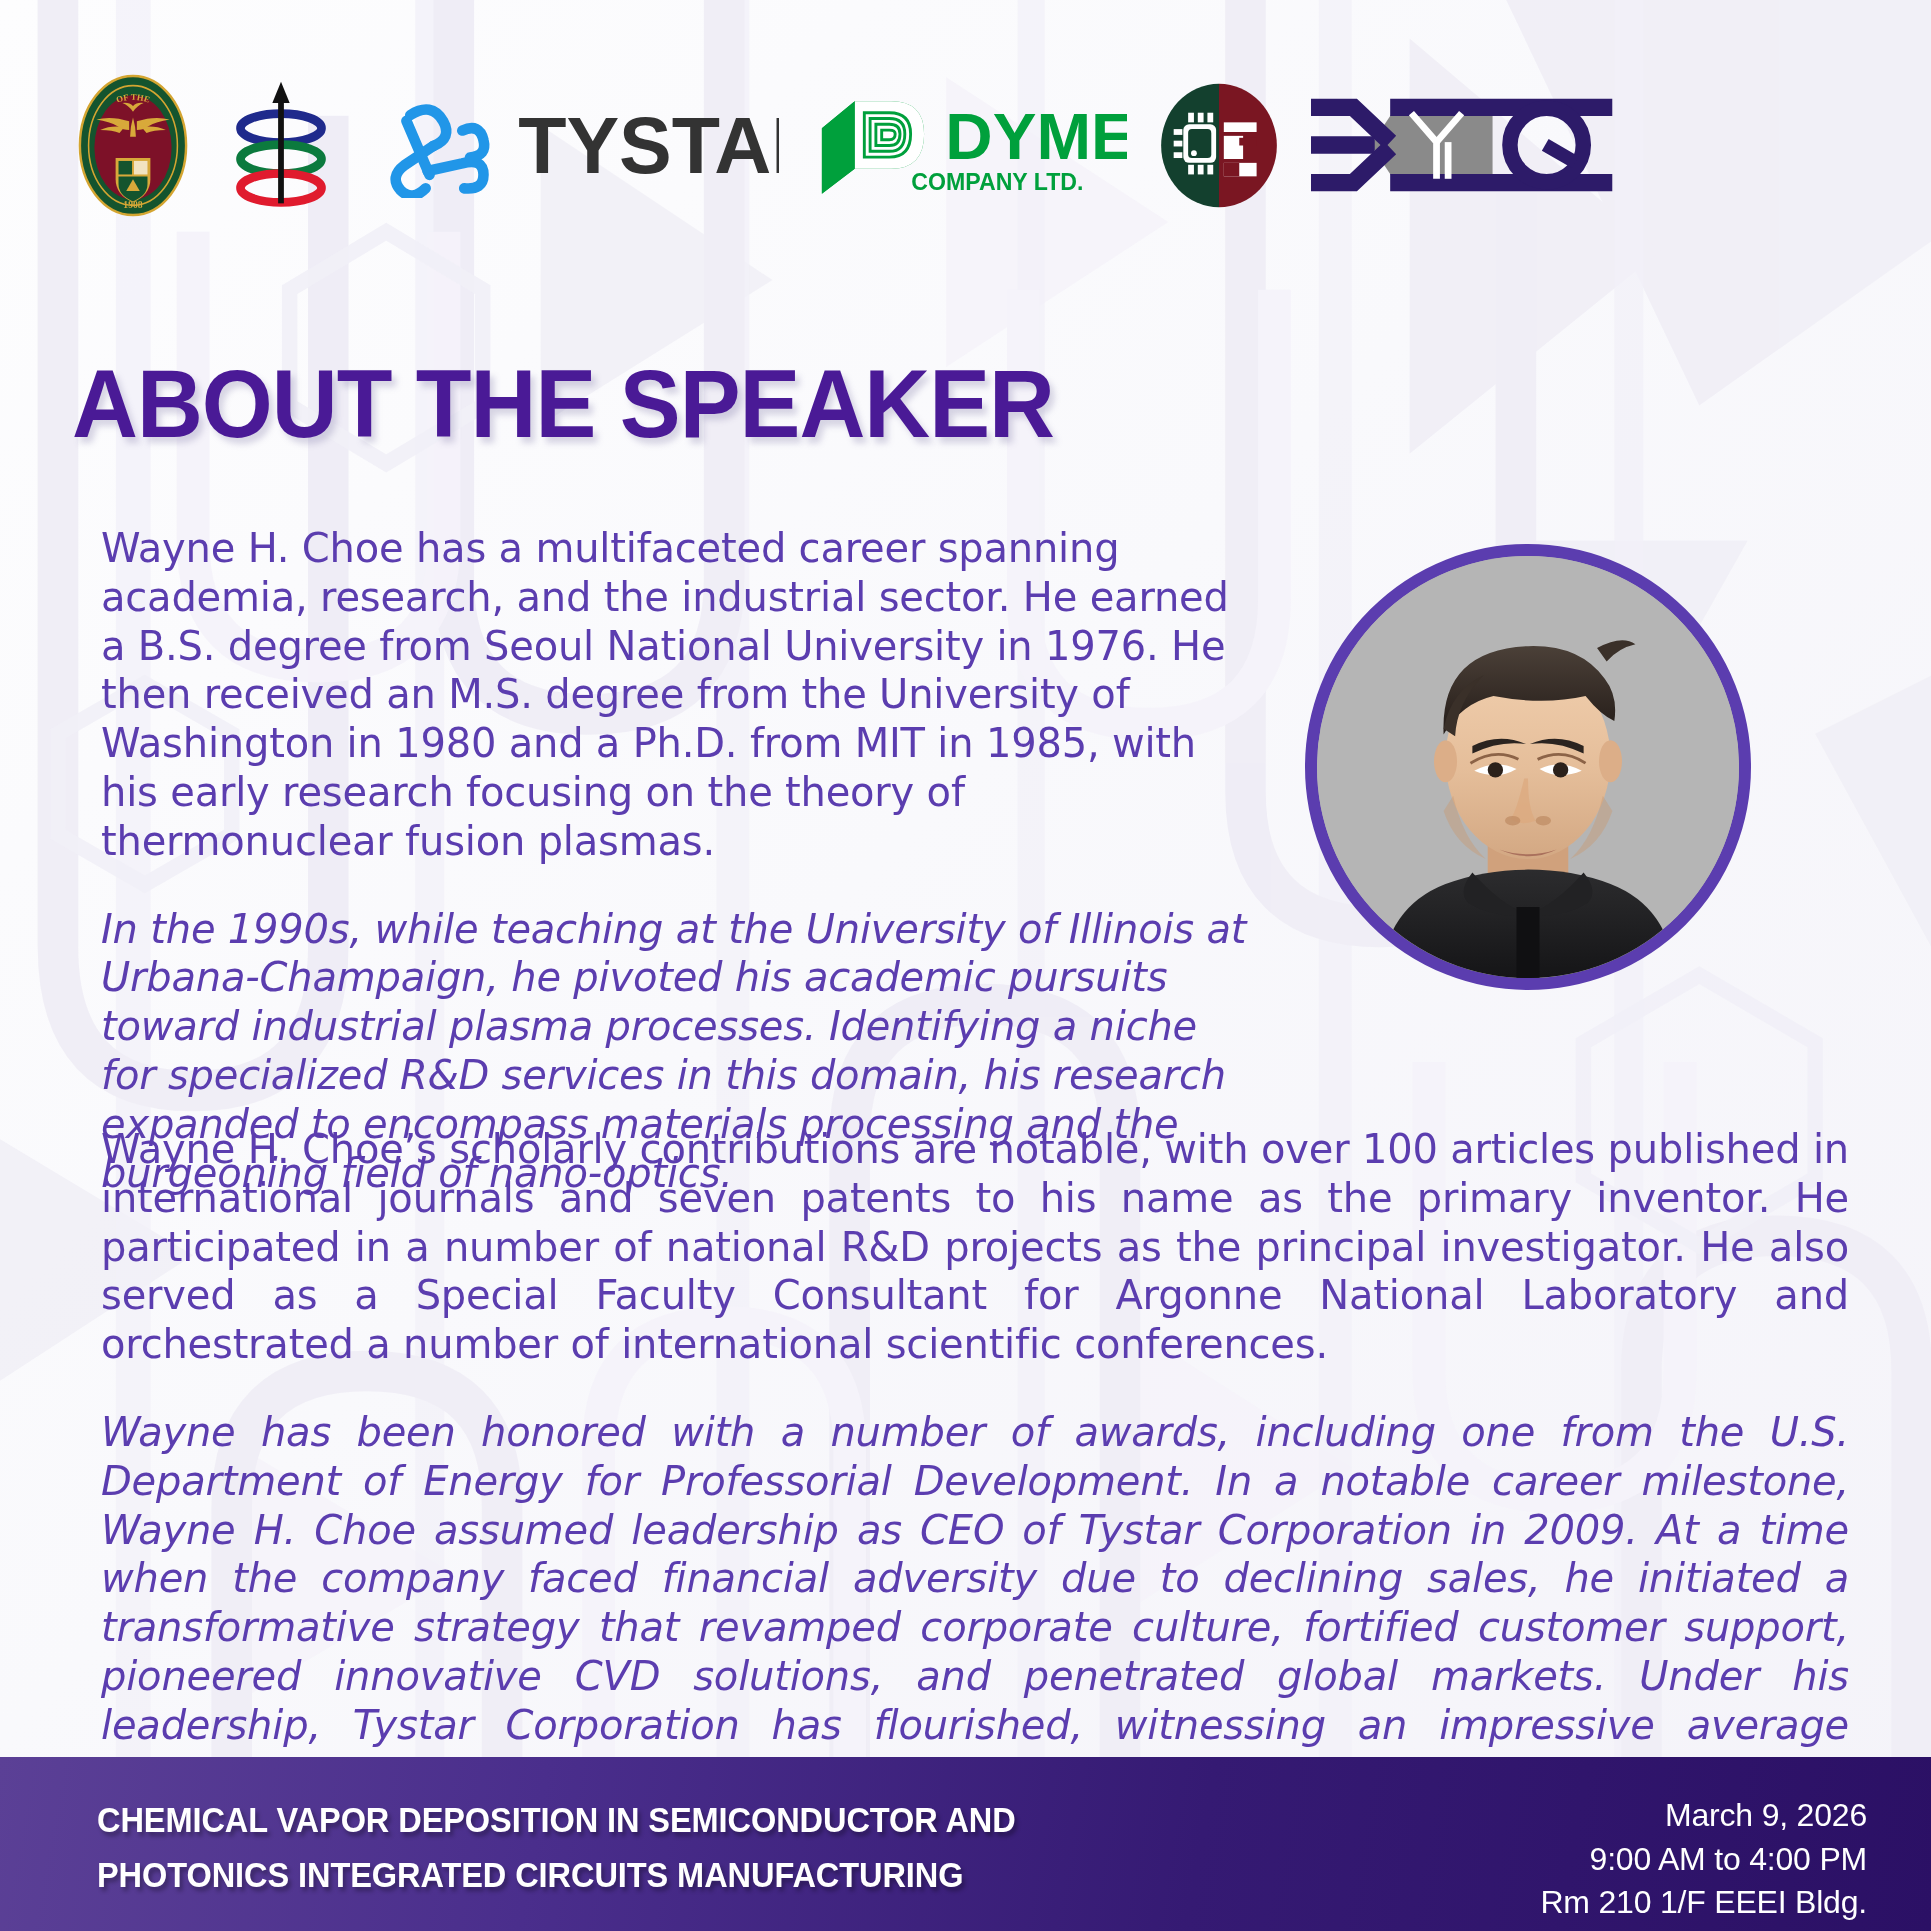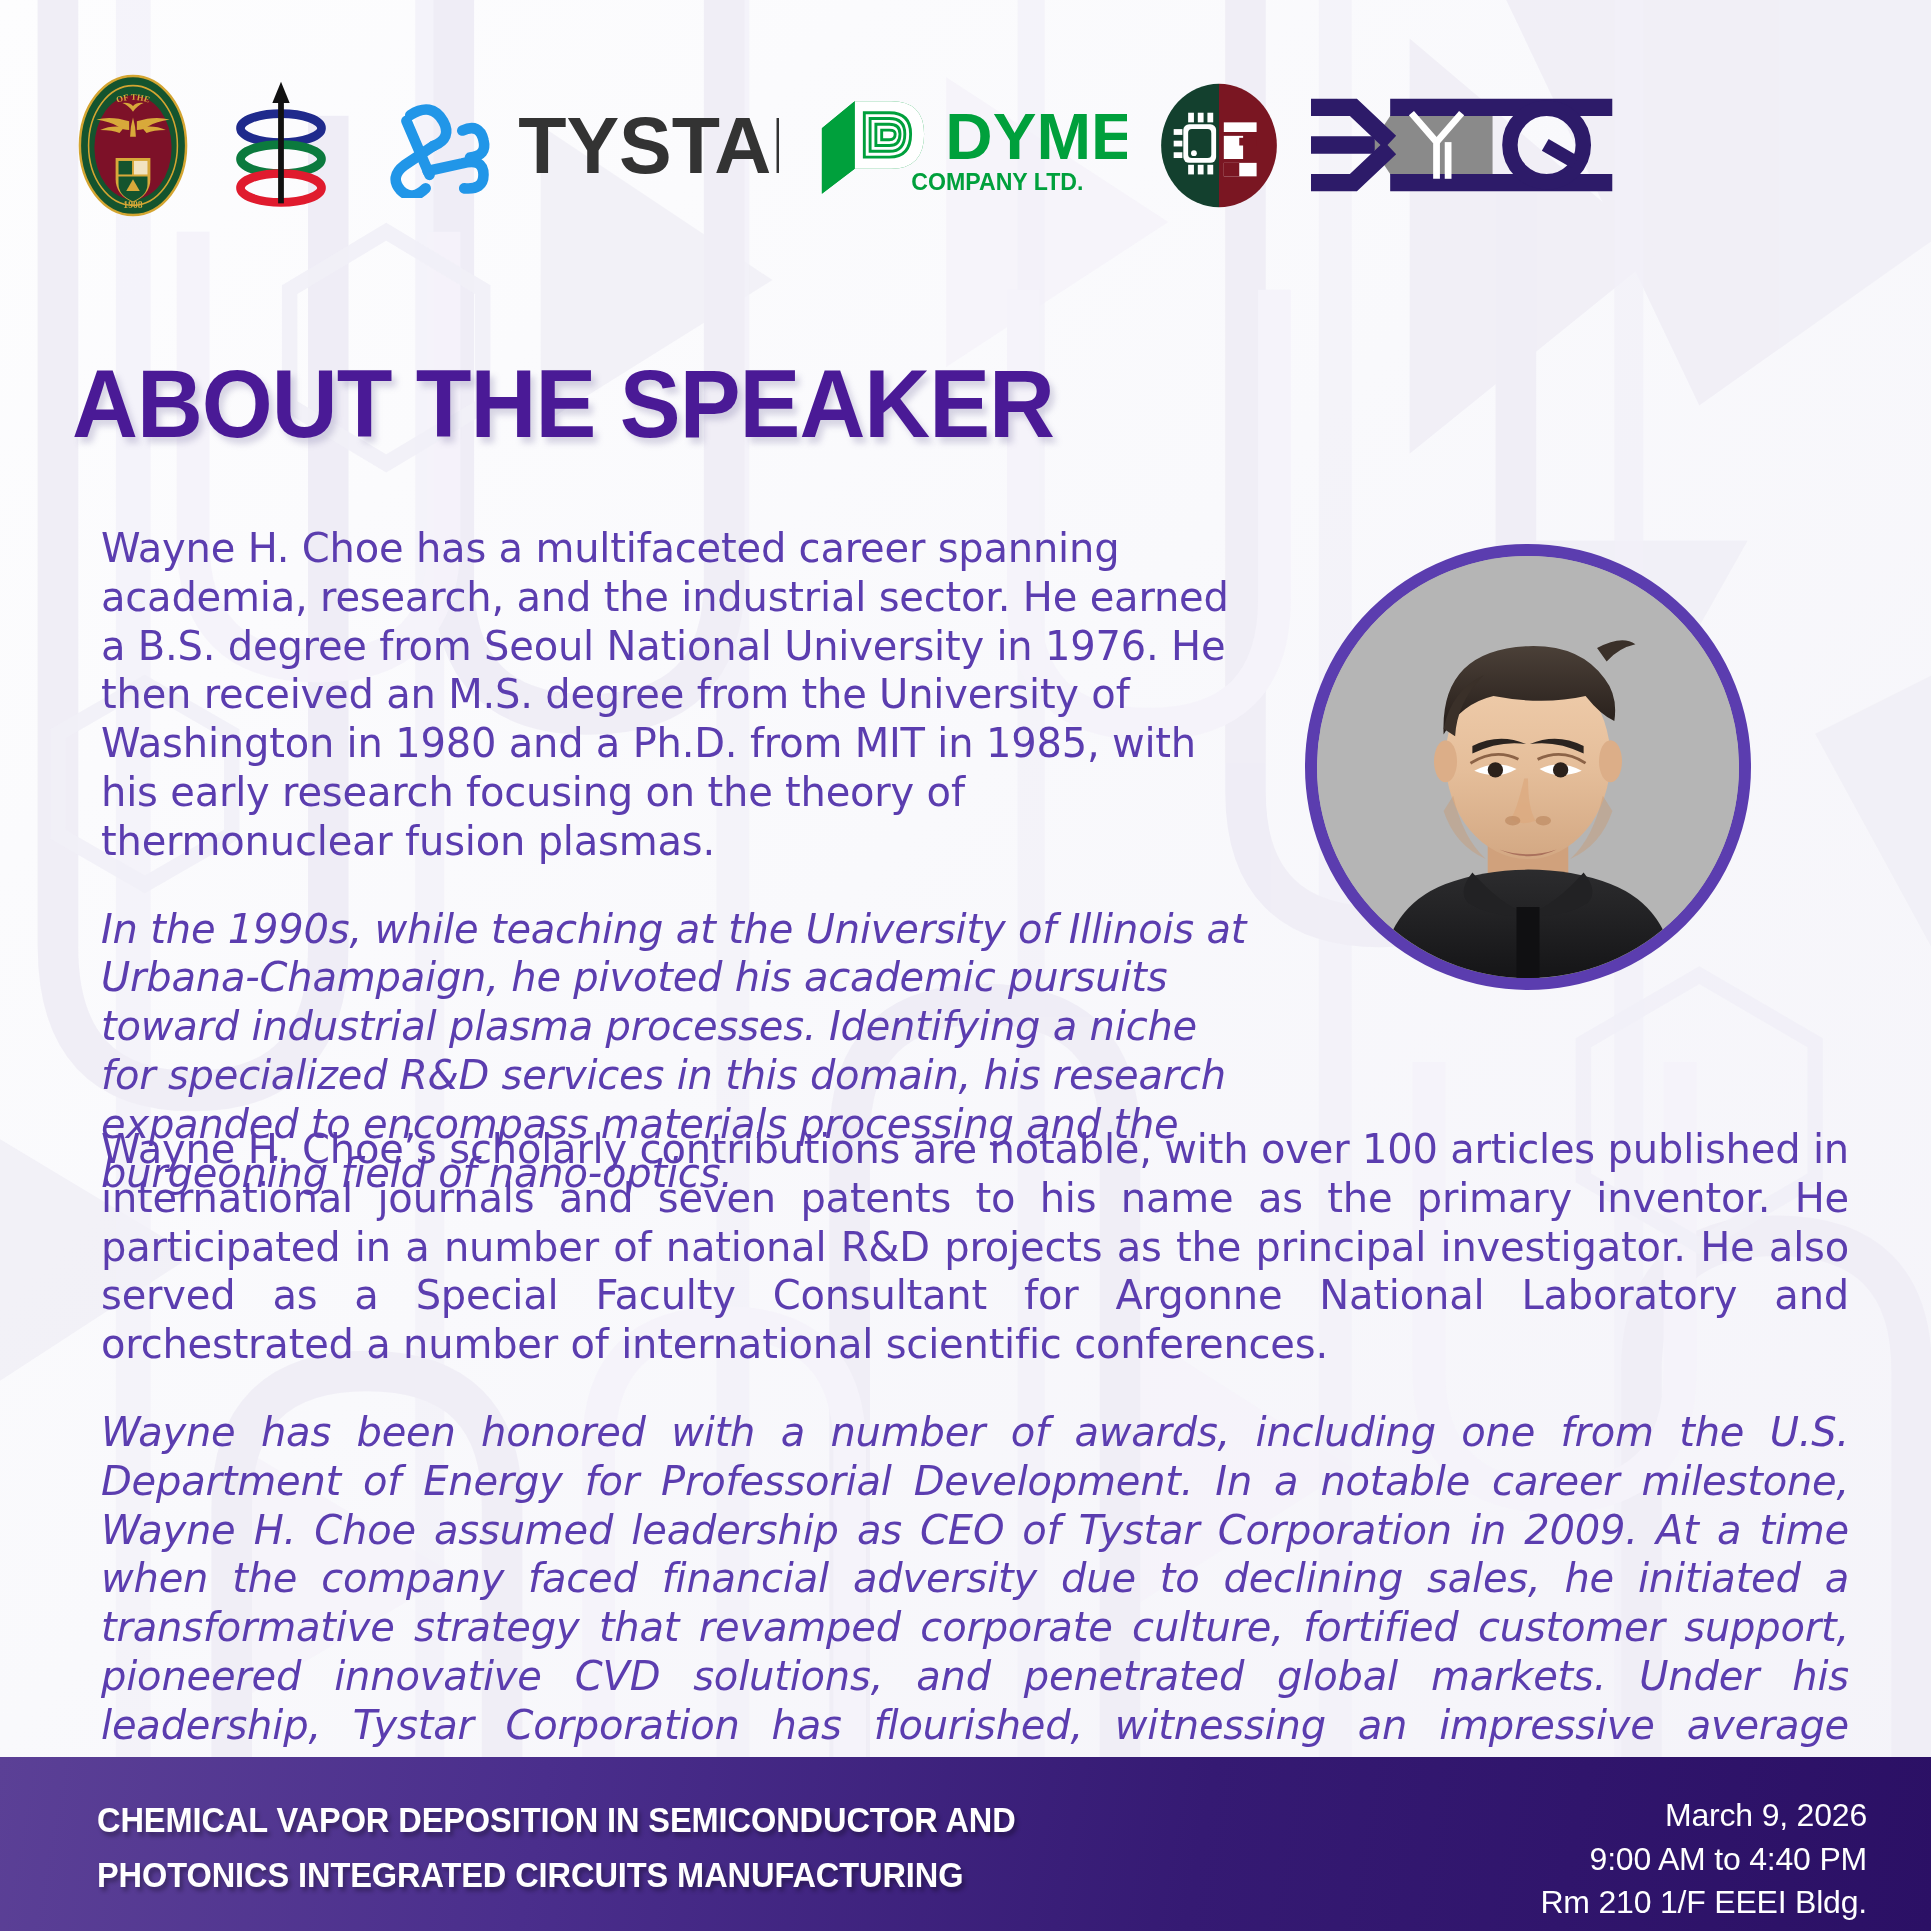--- a/index.html
+++ b/index.html
@@ -359,19 +359,19 @@
     <p class="p just gap">Wayne has been honored with a number of awards, including one from the U.S. Department of Energy for Professorial Development. In a notable career milestone, Wayne H. Choe assumed leadership as CEO of Tystar Corporation in 2009. At a time when the company faced financial adversity due to declining sales, he initiated a transformative strategy that revamped corporate culture, fortified customer support, pioneered innovative CVD solutions, and penetrated global markets. Under his leadership, Tystar Corporation has flourished, witnessing an impressive average revenue growth rate of 45% GCAR since 2020.</p>
   </div>
 
   <div class="footer">
     <div class="footer-title">
       <div>CHEMICAL VAPOR DEPOSITION IN SEMICONDUCTOR AND</div>
       <div>PHOTONICS INTEGRATED CIRCUITS MANUFACTURING</div>
     </div>
     <div class="footer-details">
       <div>March 9, 2026</div>
-      <div>9:00 AM  to 4:40 PM</div>
+      <div>9:00 AM  to 4:00 PM</div>
       <div>Rm 210 1/F EEEI Bldg.</div>
     </div>
   </div>
 
 </div>
 
 
 </body></html>

